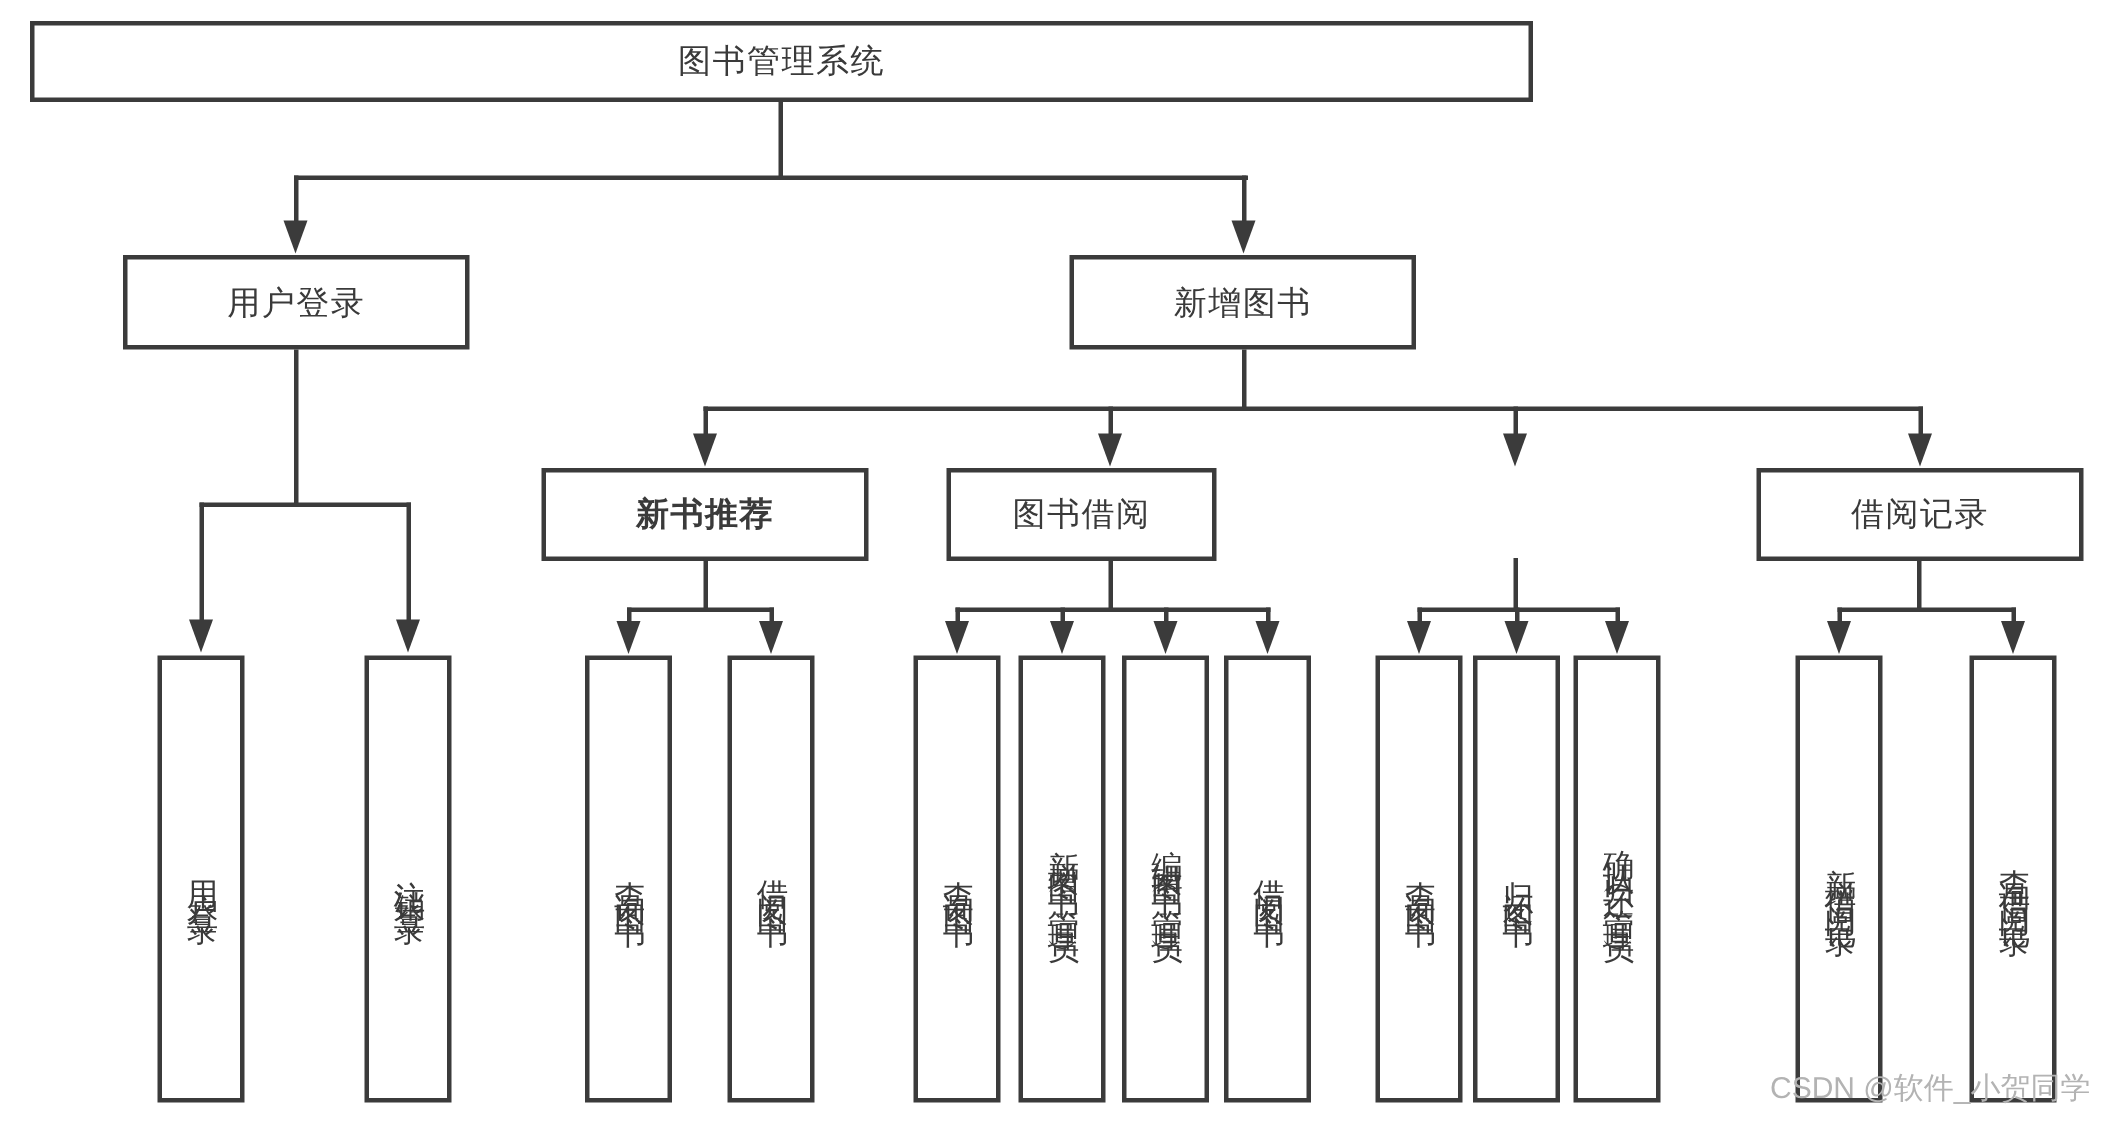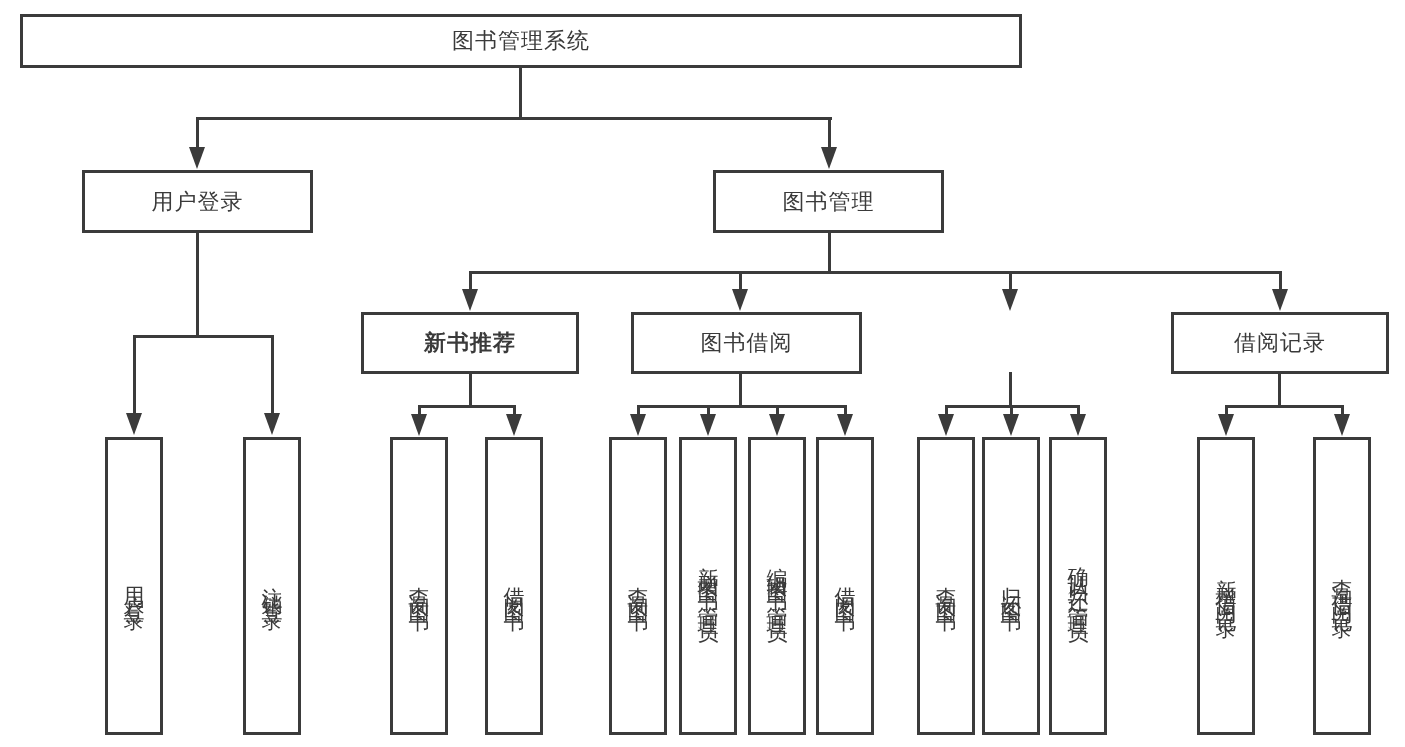--- a/index.html
+++ b/index.html
@@ -56,27 +56,27 @@
 <div id="canvas">
 
   <div class="box hbox" style="left:20px;top:14px;width:1002px;height:54px;">
     <span>图书管理系统</span>
   </div>
 
   <div class="box hbox" style="left:82px;top:170px;width:231px;height:63px;">
     <span>用户登录</span>
   </div>
   <div class="box hbox" style="left:713px;top:170px;width:231px;height:63px;">
-    <span>图书管理</span>
+    <span>新增图书</span>
   </div>
 
   <div class="box hbox" style="left:361px;top:312px;width:218px;height:62px;font-weight:bold;">
     <span>新书推荐</span>
   </div>
-  <div class="box hbox" style="left:631px;top:312px;width:231px;height:62px;">
+  <div class="box hbox" style="left:631px;top:312px;width:180px;height:62px;">
     <span>图书借阅</span>
   </div>
   <div class="box hbox" style="left:1171px;top:312px;width:218px;height:62px;">
     <span>借阅记录</span>
   </div>
 
   <div class="box vbox" style="left:105px;top:437px;width:58px;height:298px;">用户登录</div>
   <div class="box vbox" style="left:243px;top:437px;width:58px;height:298px;">注销登录</div>
 
   <div class="box vbox" style="left:390px;top:437px;width:58px;height:298px;">查询图书</div>
@@ -146,14 +146,15 @@
   <div class="vline" style="left:1077px;top:405px;width:3px;height:10px;"></div>
   <div class="arrowhead" style="left:1070px;top:414px;"></div>
 
   <div class="vline" style="left:1278px;top:372px;width:3px;height:36px;"></div>
   <div class="hline" style="left:1225px;top:405px;width:119px;height:3px;"></div>
   <div class="vline" style="left:1225px;top:405px;width:3px;height:10px;"></div>
   <div class="arrowhead" style="left:1218px;top:414px;"></div>
   <div class="vline" style="left:1341px;top:405px;width:3px;height:10px;"></div>
   <div class="arrowhead" style="left:1334px;top:414px;"></div>
 
+  <div class="watermark">CSDN @软件_小贺同学</div>
 
 </div>
 
 </body></html>

